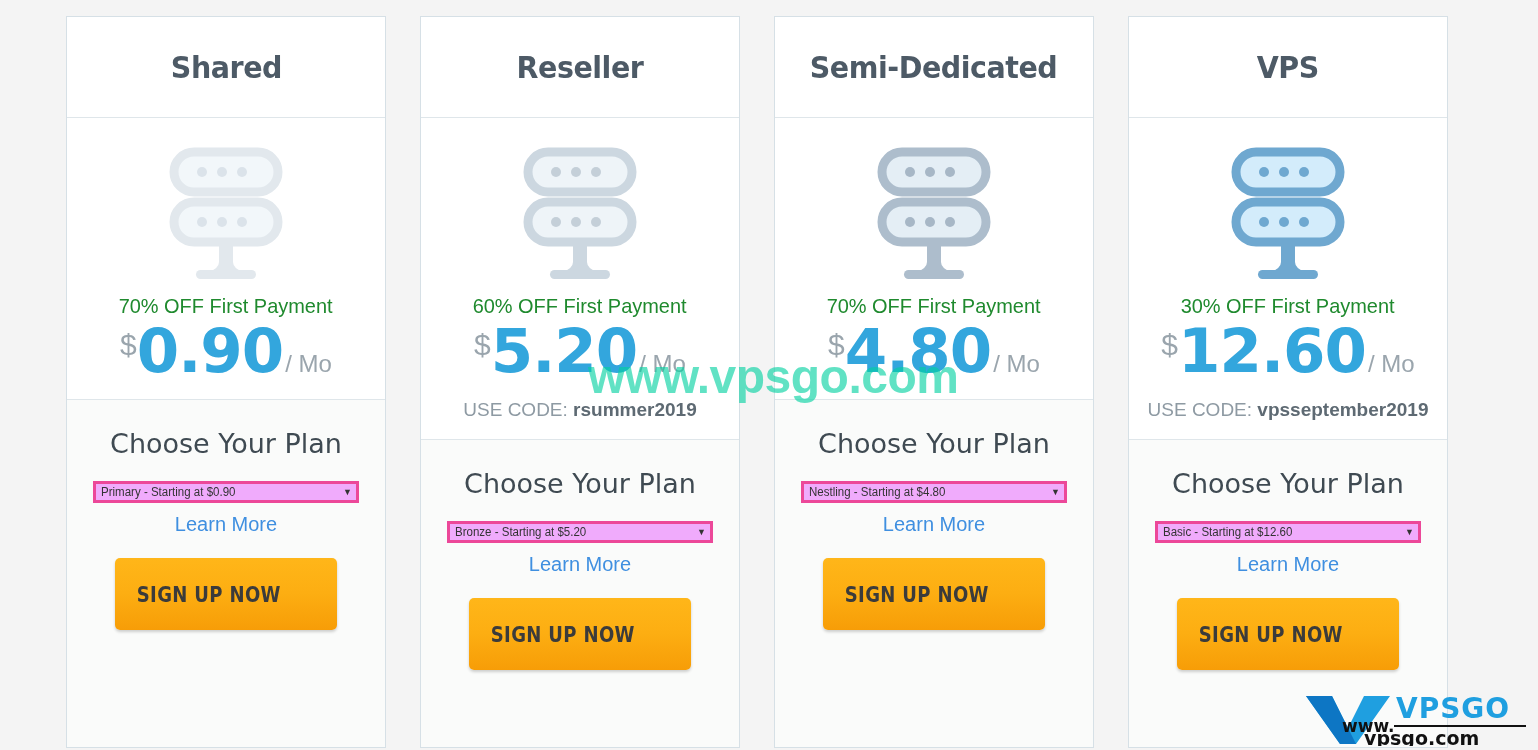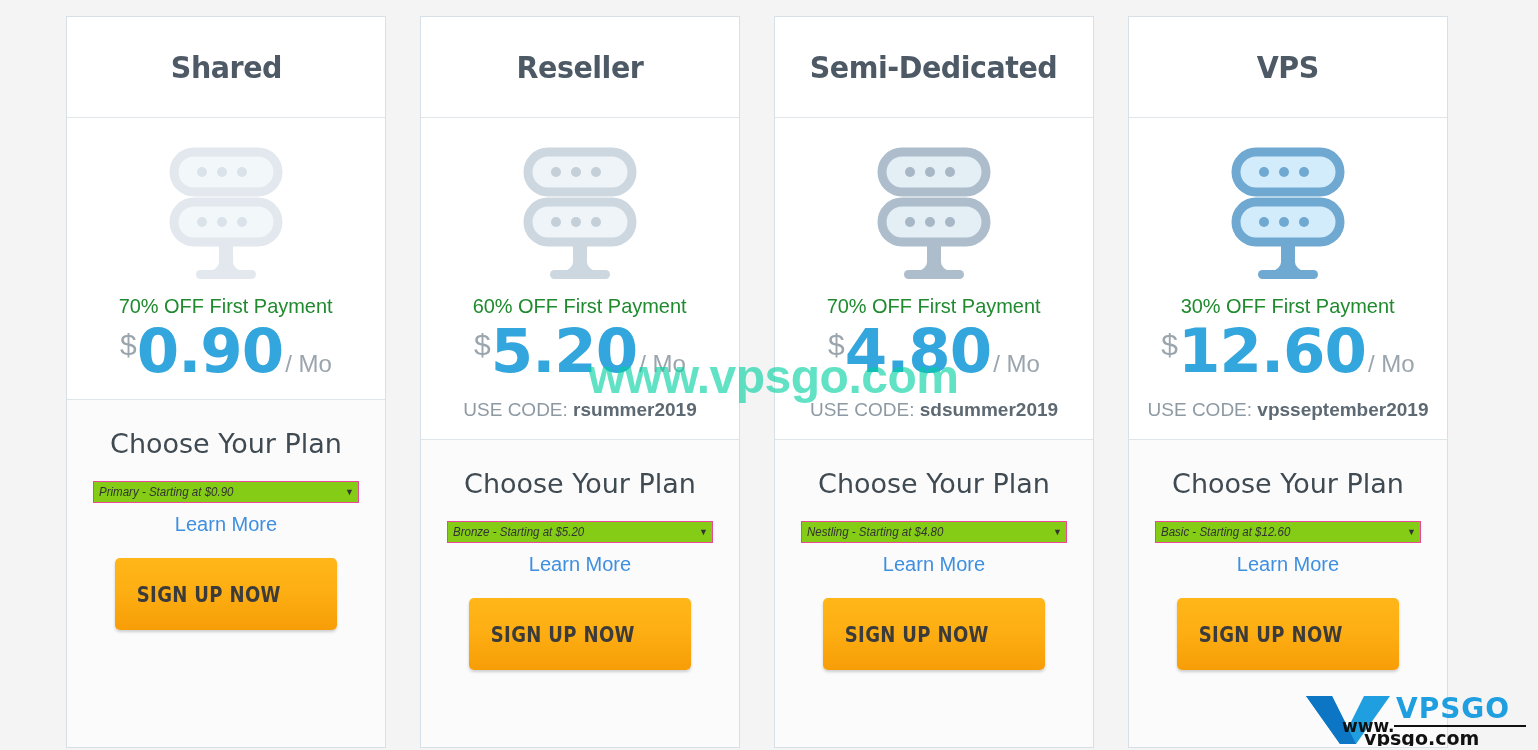--- a/index.html
+++ b/index.html
@@ -135,29 +135,28 @@
     color: #3f4a52;
     font-family: "DejaVu Sans", sans-serif;
     font-weight: normal;
     white-space: nowrap;
   }
 
   .plan-select {
     margin-top: 22px;
     width: 266px;
     height: 22px;
-    border: 1px solid #ec4899;
-    background: #84cc16;
+    border: 3px solid #ec4899;
+    background: #f0abfc;
     box-sizing: border-box;
     display: flex;
     align-items: center;
     padding: 0 4px 0 5px;
     font-size: 12px;
     color: #333333;
-    font-style: italic;
   }
   .plan-select .sel-label {
     flex: 1 1 auto;
     overflow: hidden;
     white-space: nowrap;
     transform: scaleX(0.96);
     transform-origin: left center;
   }
   .plan-select .sel-arrow {
     font-size: 9px;
@@ -319,24 +318,20 @@
           <circle cx="86" cy="82" r="5" fill="#a7b7c6"></circle>
         <path d="M63 104 h14 v18 q0 6 10 10 h-34 q10 -4 10 -10 z" fill="#adbdcc"></path>
         <rect x="40" y="130" width="60" height="9" rx="4.5" fill="#adbdcc"></rect>
       </svg>
       <div class="discount-line">70% OFF First Payment</div>
       <div class="price-row">
         <span class="price-currency">$</span>
         <span class="price-amount">4.80</span>
         <span class="price-period">/ Mo</span>
       </div>
-      <div class="promo-line">
-        <span>USE CODE:</span>
-        <span class="promo-code">sdsummer2019</span>
-      </div>
     </div>
     <div class="card-footer">
       <div class="choose-title">Choose Your Plan</div>
       <div class="plan-select">
         <span class="sel-label">Nestling - Starting at $4.80</span>
         <span class="sel-arrow">▼</span>
       </div>
       <a class="learn-more">Learn More</a>
       <button class="signup-button">
         <span class="btn-text">SIGN UP NOW</span>

